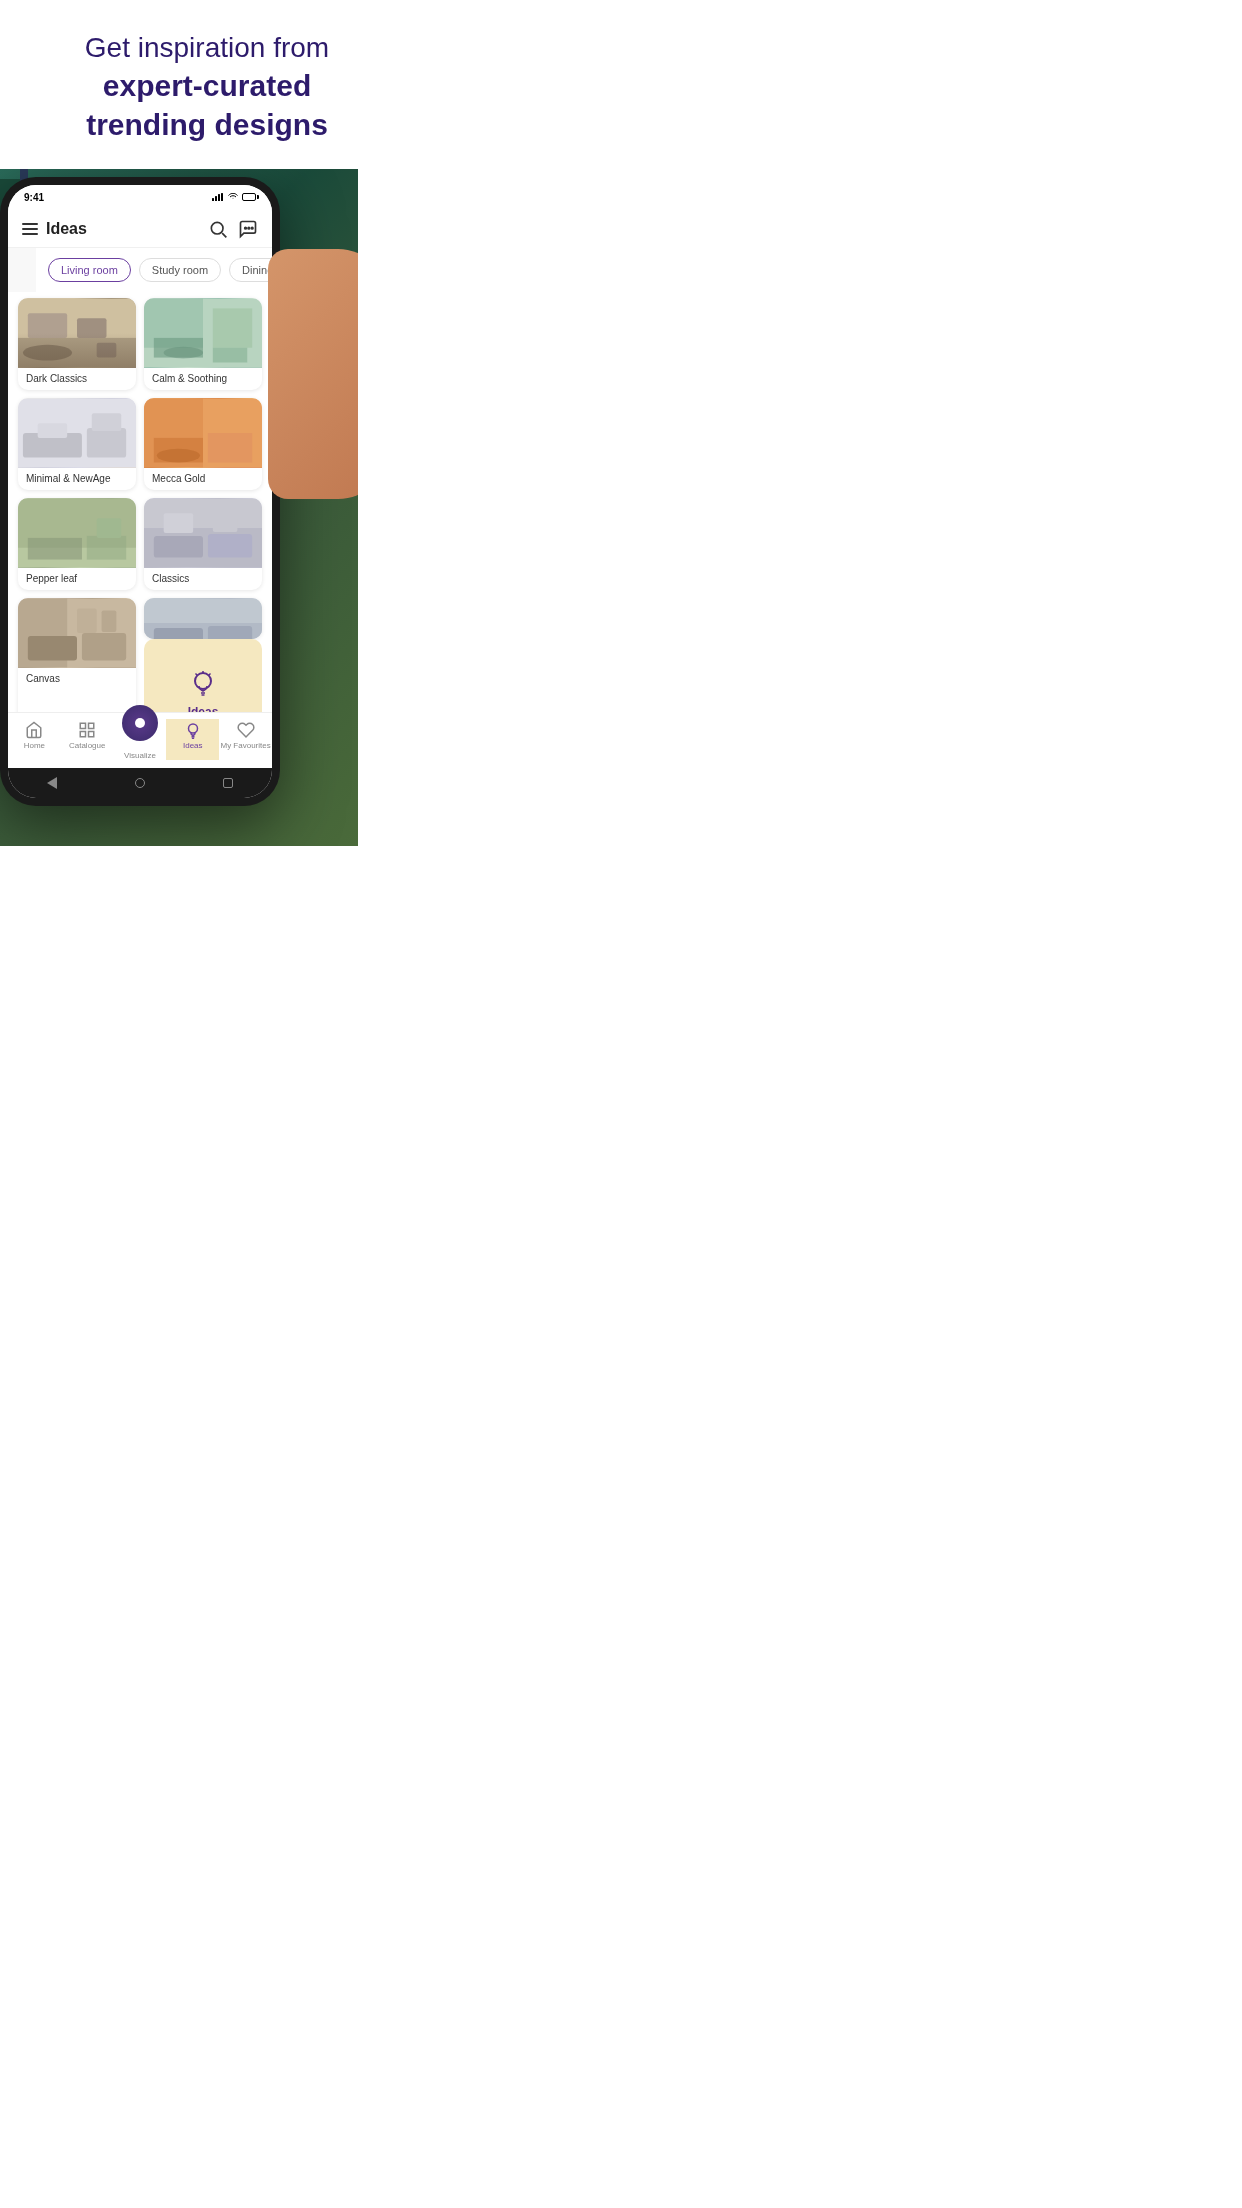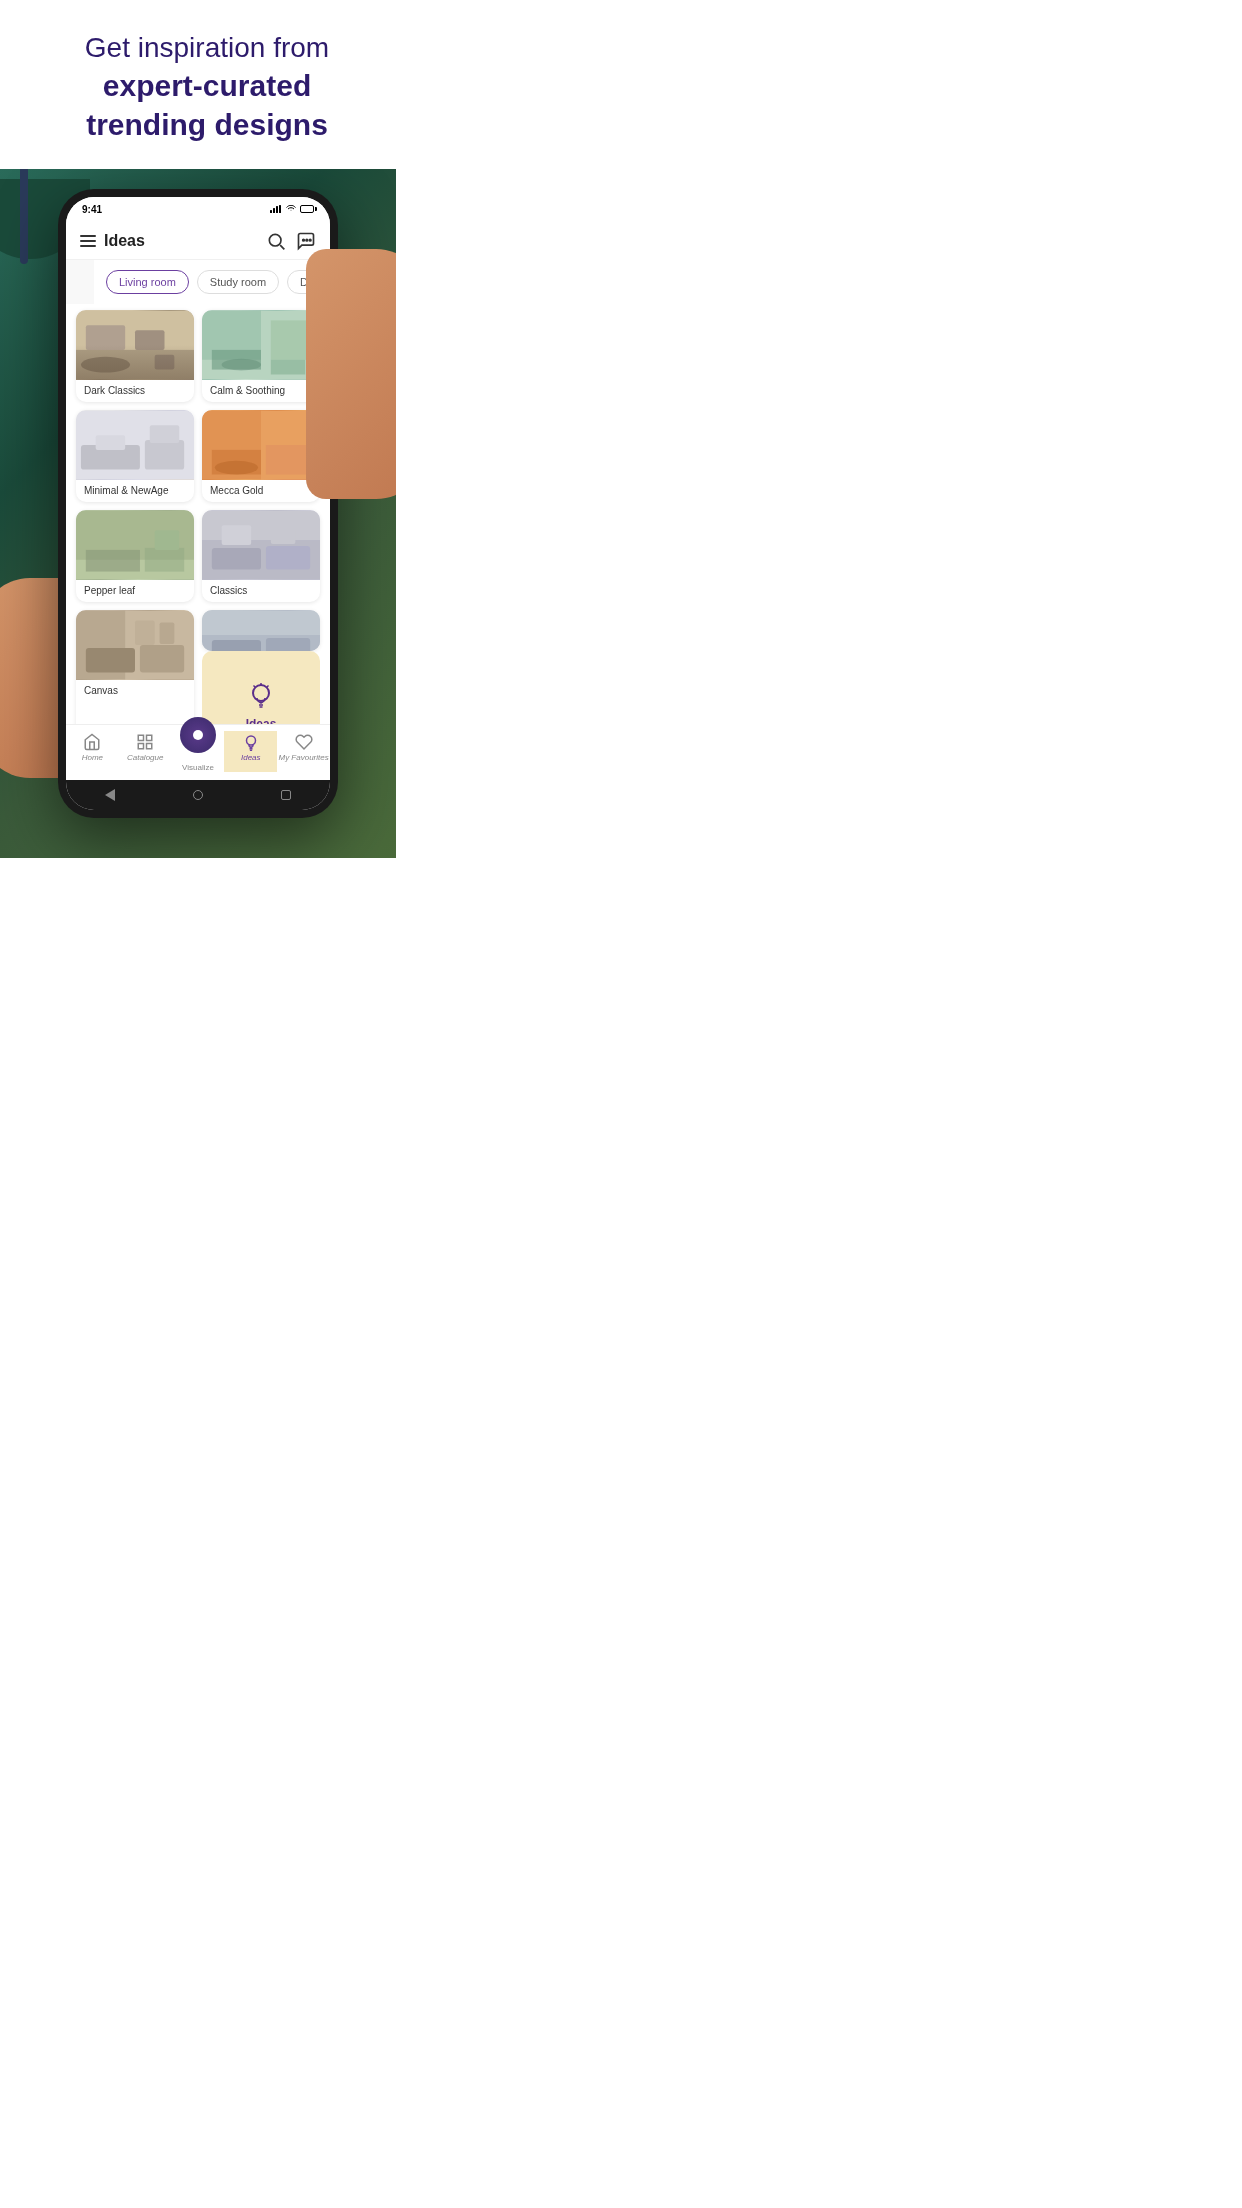--- a/index.html
+++ b/index.html
@@ -29,27 +29,26 @@
     .hero-title-bold {
       font-size: 30px;
       font-weight: 800;
       color: #2d1b6b;
       line-height: 1.3;
       display: block;
     }
 
     .phone-scene {
       position: relative;
-      width: 396px;
+      width: 358px;
       background: linear-gradient(135deg, #2a6b5a 0%, #1a4a3a 30%, #3a5a3a 60%, #4a6a3a 100%);
       min-height: 600px;
       display: flex;
-      justify-content: center;
       align-items: flex-start;
-      padding: 20px 0 40px;
+      padding: 8px 0 40px;
       overflow: hidden;
     }
 
     
     .lamp-shape {
       position: absolute;
       left: -30px;
       top: 10px;
       width: 120px;
       height: 80px;
@@ -328,21 +327,20 @@
     }
 
     .nav-item {
       flex: 1;
       display: flex;
       flex-direction: column;
       align-items: center;
       gap: 2px;
       cursor: pointer;
       padding: 2px 0;
-      font-style: italic;
     }
 
     .nav-item.active {
       background: #f5e8c0;
     }
 
     .nav-icon {
       width: 18px;
       height: 18px;
     }

